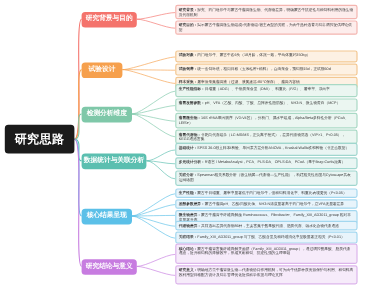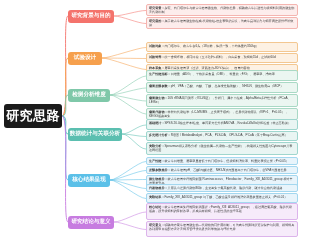--- a/index.html
+++ b/index.html
@@ -8,21 +8,21 @@
     font-family:"Liberation Sans","DejaVu Sans",sans-serif;
     position:relative;
   }
   #map{position:absolute;inset:0;}
   svg.links{position:absolute;left:0;top:0;width:300px;height:244px;pointer-events:none;}
 
   .root-node{
     position:absolute;left:4px;top:104px;width:58px;height:24px;
     background:#1b1b1b;color:#ffffff;border-radius:3px;
     display:flex;align-items:center;justify-content:center;
-    font-size:13px;font-weight:bold;letter-spacing:.4px;
+    font-size:10px;font-weight:bold;letter-spacing:.4px;
   }
 
   .branch{position:absolute;left:68px;}
   .bnode{
     position:absolute;left:0;top:0;border-radius:3px;
     display:flex;align-items:center;justify-content:center;
     color:#ffffff;font-size:5.6px;font-weight:bold;
     height:13px;white-space:nowrap;padding:0 4px;box-sizing:border-box;
   }
   .drow{

